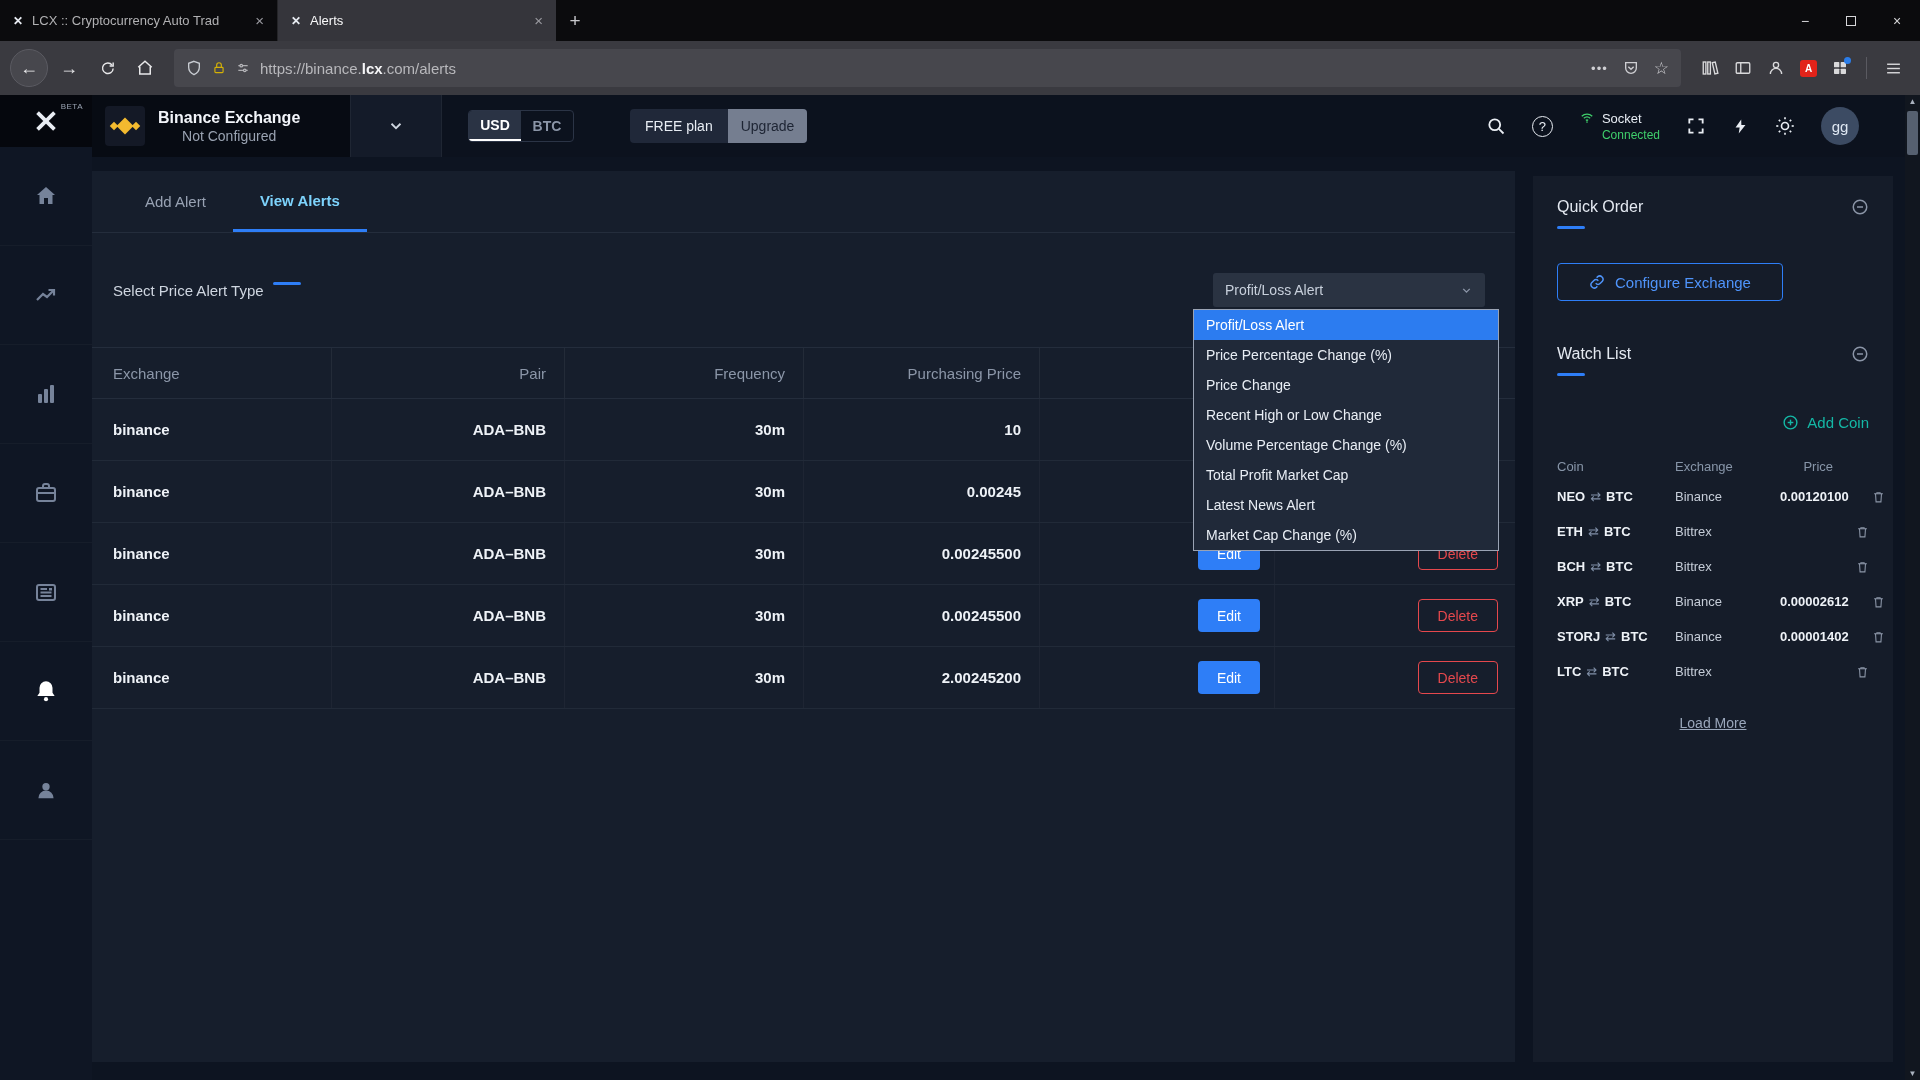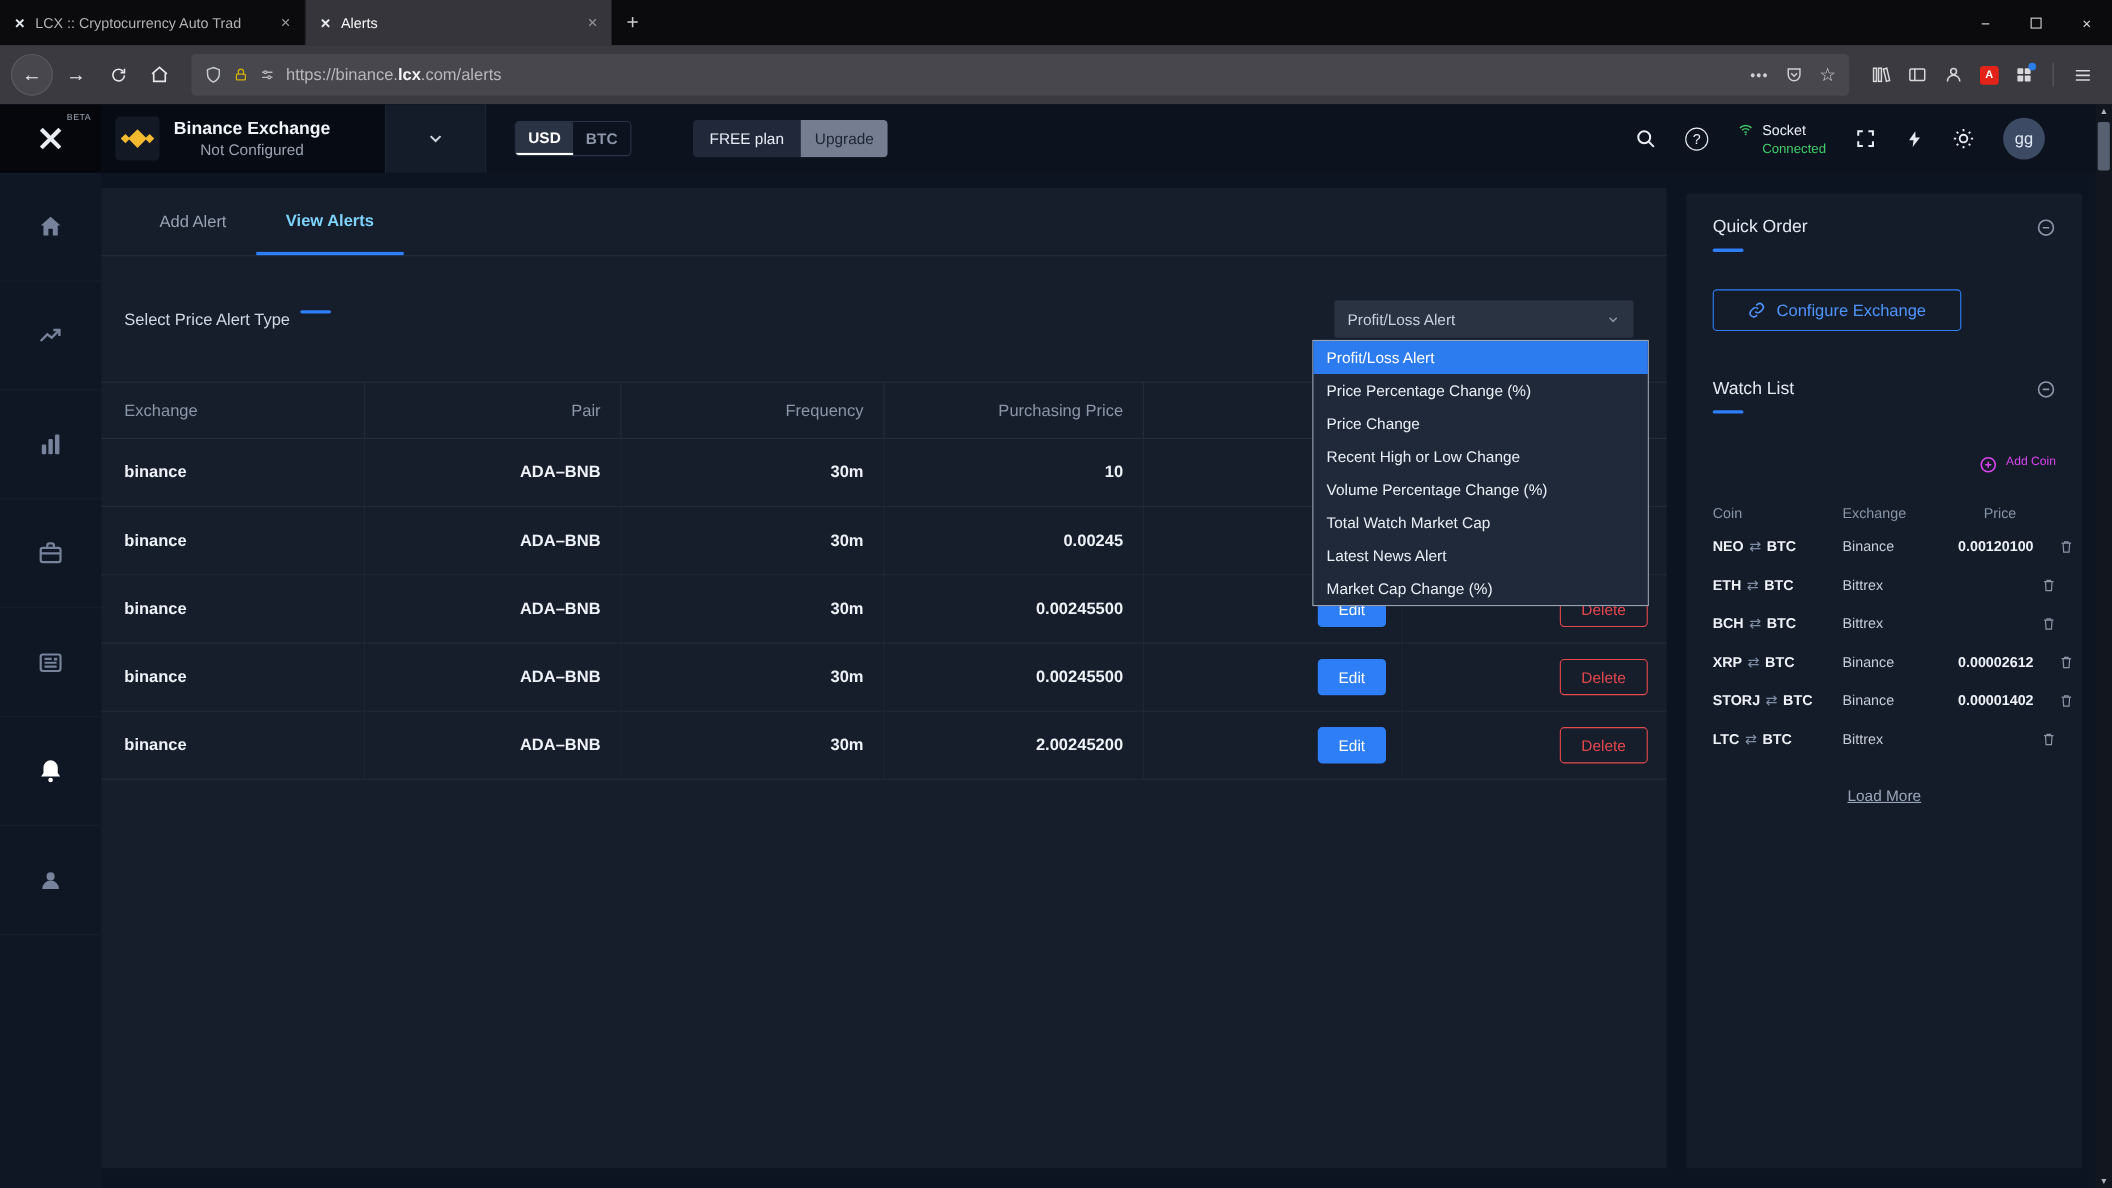--- a/index.html
+++ b/index.html
@@ -31,21 +31,21 @@
   .nav-right { display:flex; align-items:center; gap:15px; padding:0 8px; color:#d9d9db; }
   .vsep { width:1px; height:22px; background:#5a5a61; margin:0 3px; }
   .pdf-box { width:17px; height:17px; background:#e2231a; border-radius:3px; color:#fff; font-size:10px; font-weight:bold; display:flex; align-items:center; justify-content:center; }
   .ext-wrap { position:relative; }
   .ext-dot { position:absolute; right:-3px; top:-3px; width:7px; height:7px; border-radius:50%; background:#2b7de9; }
 
   
   .app { position:absolute; top:95px; left:0; right:0; bottom:0; background:#0d1421; }
 
   .sidebar { position:absolute; left:0; top:0; bottom:0; width:92px; background:#0f1624; }
-  .logo-block { height:62px; background:#05070d; display:flex; align-items:center; justify-content:center; position:relative; }
+  .logo-block { height:52px; background:#05070d; display:flex; align-items:center; justify-content:center; position:relative; }
   .beta { position:absolute; top:7px; right:9px; font-size:8px; letter-spacing:0.5px; color:#9aa3b2; }
   .side-item { height:99px; display:flex; align-items:center; justify-content:center; color:#76839a; border-bottom:1px solid rgba(255,255,255,0.03); }
   .side-item.active { color:#ffffff; }
 
   .appheader { position:absolute; left:92px; right:15px; top:0; height:62px; background:#0c121e; display:flex; align-items:center; }
   .hdr-left { width:258px; height:100%; background:#070b13; display:flex; align-items:center; gap:13px; padding-left:13px; }
   .binance-logo { width:40px; height:40px; background:#141926; border-radius:4px; display:flex; align-items:center; justify-content:center; gap:2px; }
   .bd { background:#f3ba2f; transform:rotate(45deg); }
   .bd-s { width:6px; height:6px; } .bd-m { width:12px; height:12px; }
   .exch-name { font-size:16px; font-weight:bold; color:#f2f5fa; line-height:1.25; }
@@ -96,21 +96,21 @@
   .dd-item { height:30px; display:flex; align-items:center; padding:0 12px; font-size:14px; color:#e9eef5; }
   .dd-item.selected { background:#2c7cf0; color:#ffffff; }
 
   
   .rightpanel { position:absolute; left:1533px; width:360px; top:81px; bottom:18px; background:#151c29; padding:22px 24px 0 24px; }
   .ptitle-row { display:flex; align-items:center; justify-content:space-between; }
   .ptitle { font-size:16px; color:#e4e9f1; }
   .collapse { color:#8b95a7; }
   .cfg-btn { margin-top:34px; width:226px; height:38px; background:transparent; border:1px solid #2e7ef7; border-radius:4px; color:#4f94fb; font-size:15px; font-family:inherit; display:flex; align-items:center; justify-content:center; gap:10px; }
   .watch-title-row { margin-top:44px; }
-  .addcoin { margin-top:38px; display:flex; justify-content:flex-end; align-items:flex-start; gap:8px; color:#d946ef; font-size:11px; }
+  .addcoin { margin-top:38px; display:flex; justify-content:flex-end; align-items:center; gap:8px; color:#14b8a6; font-size:15px; }
   .wgrid { display:grid; grid-template-columns:118px 105px 1fr 36px; align-items:center; }
   .whead { margin-top:22px; height:26px; }
   .wh { font-size:13px; color:#8795a8; }
   .wh.r { text-align:right; }
   .wrow { height:35px; }
   .wcoin { font-size:13px; font-weight:bold; color:#eef2f7; display:flex; align-items:center; gap:5px; }
   .swap { color:#7f8ea6; font-weight:normal; font-size:13px; }
   .wex { font-size:13px; color:#c6cdd8; }
   .wprice { font-size:13px; font-weight:bold; color:#eef2f7; text-align:right; }
   .wtrash { display:flex; justify-content:flex-end; color:#8b95a7; }
@@ -436,21 +436,21 @@
             <button class="del-btn">Delete</button>
           </div>
       </div>
 
       <div class="dropdown">
         <div class="dd-item selected">Profit/Loss Alert</div>
         <div class="dd-item">Price Percentage Change (%)</div>
         <div class="dd-item">Price Change</div>
         <div class="dd-item">Recent High or Low Change</div>
         <div class="dd-item">Volume Percentage Change (%)</div>
-        <div class="dd-item">Total Watch Market Cap</div>
+        <div class="dd-item">Total Profit Market Cap</div>
         <div class="dd-item">Latest News Alert</div>
         <div class="dd-item">Market Cap Change (%)</div>
       </div>
     </section>
 
     <aside class="rightpanel">
       <div class="ptitle-row">
         <span class="ptitle">Quick Order</span>
         <svg class="collapse" width="18" height="18" viewBox="0 0 24 24" fill="none" stroke="currentColor" stroke-width="2">
             <circle cx="12" cy="12" r="9"></circle>

